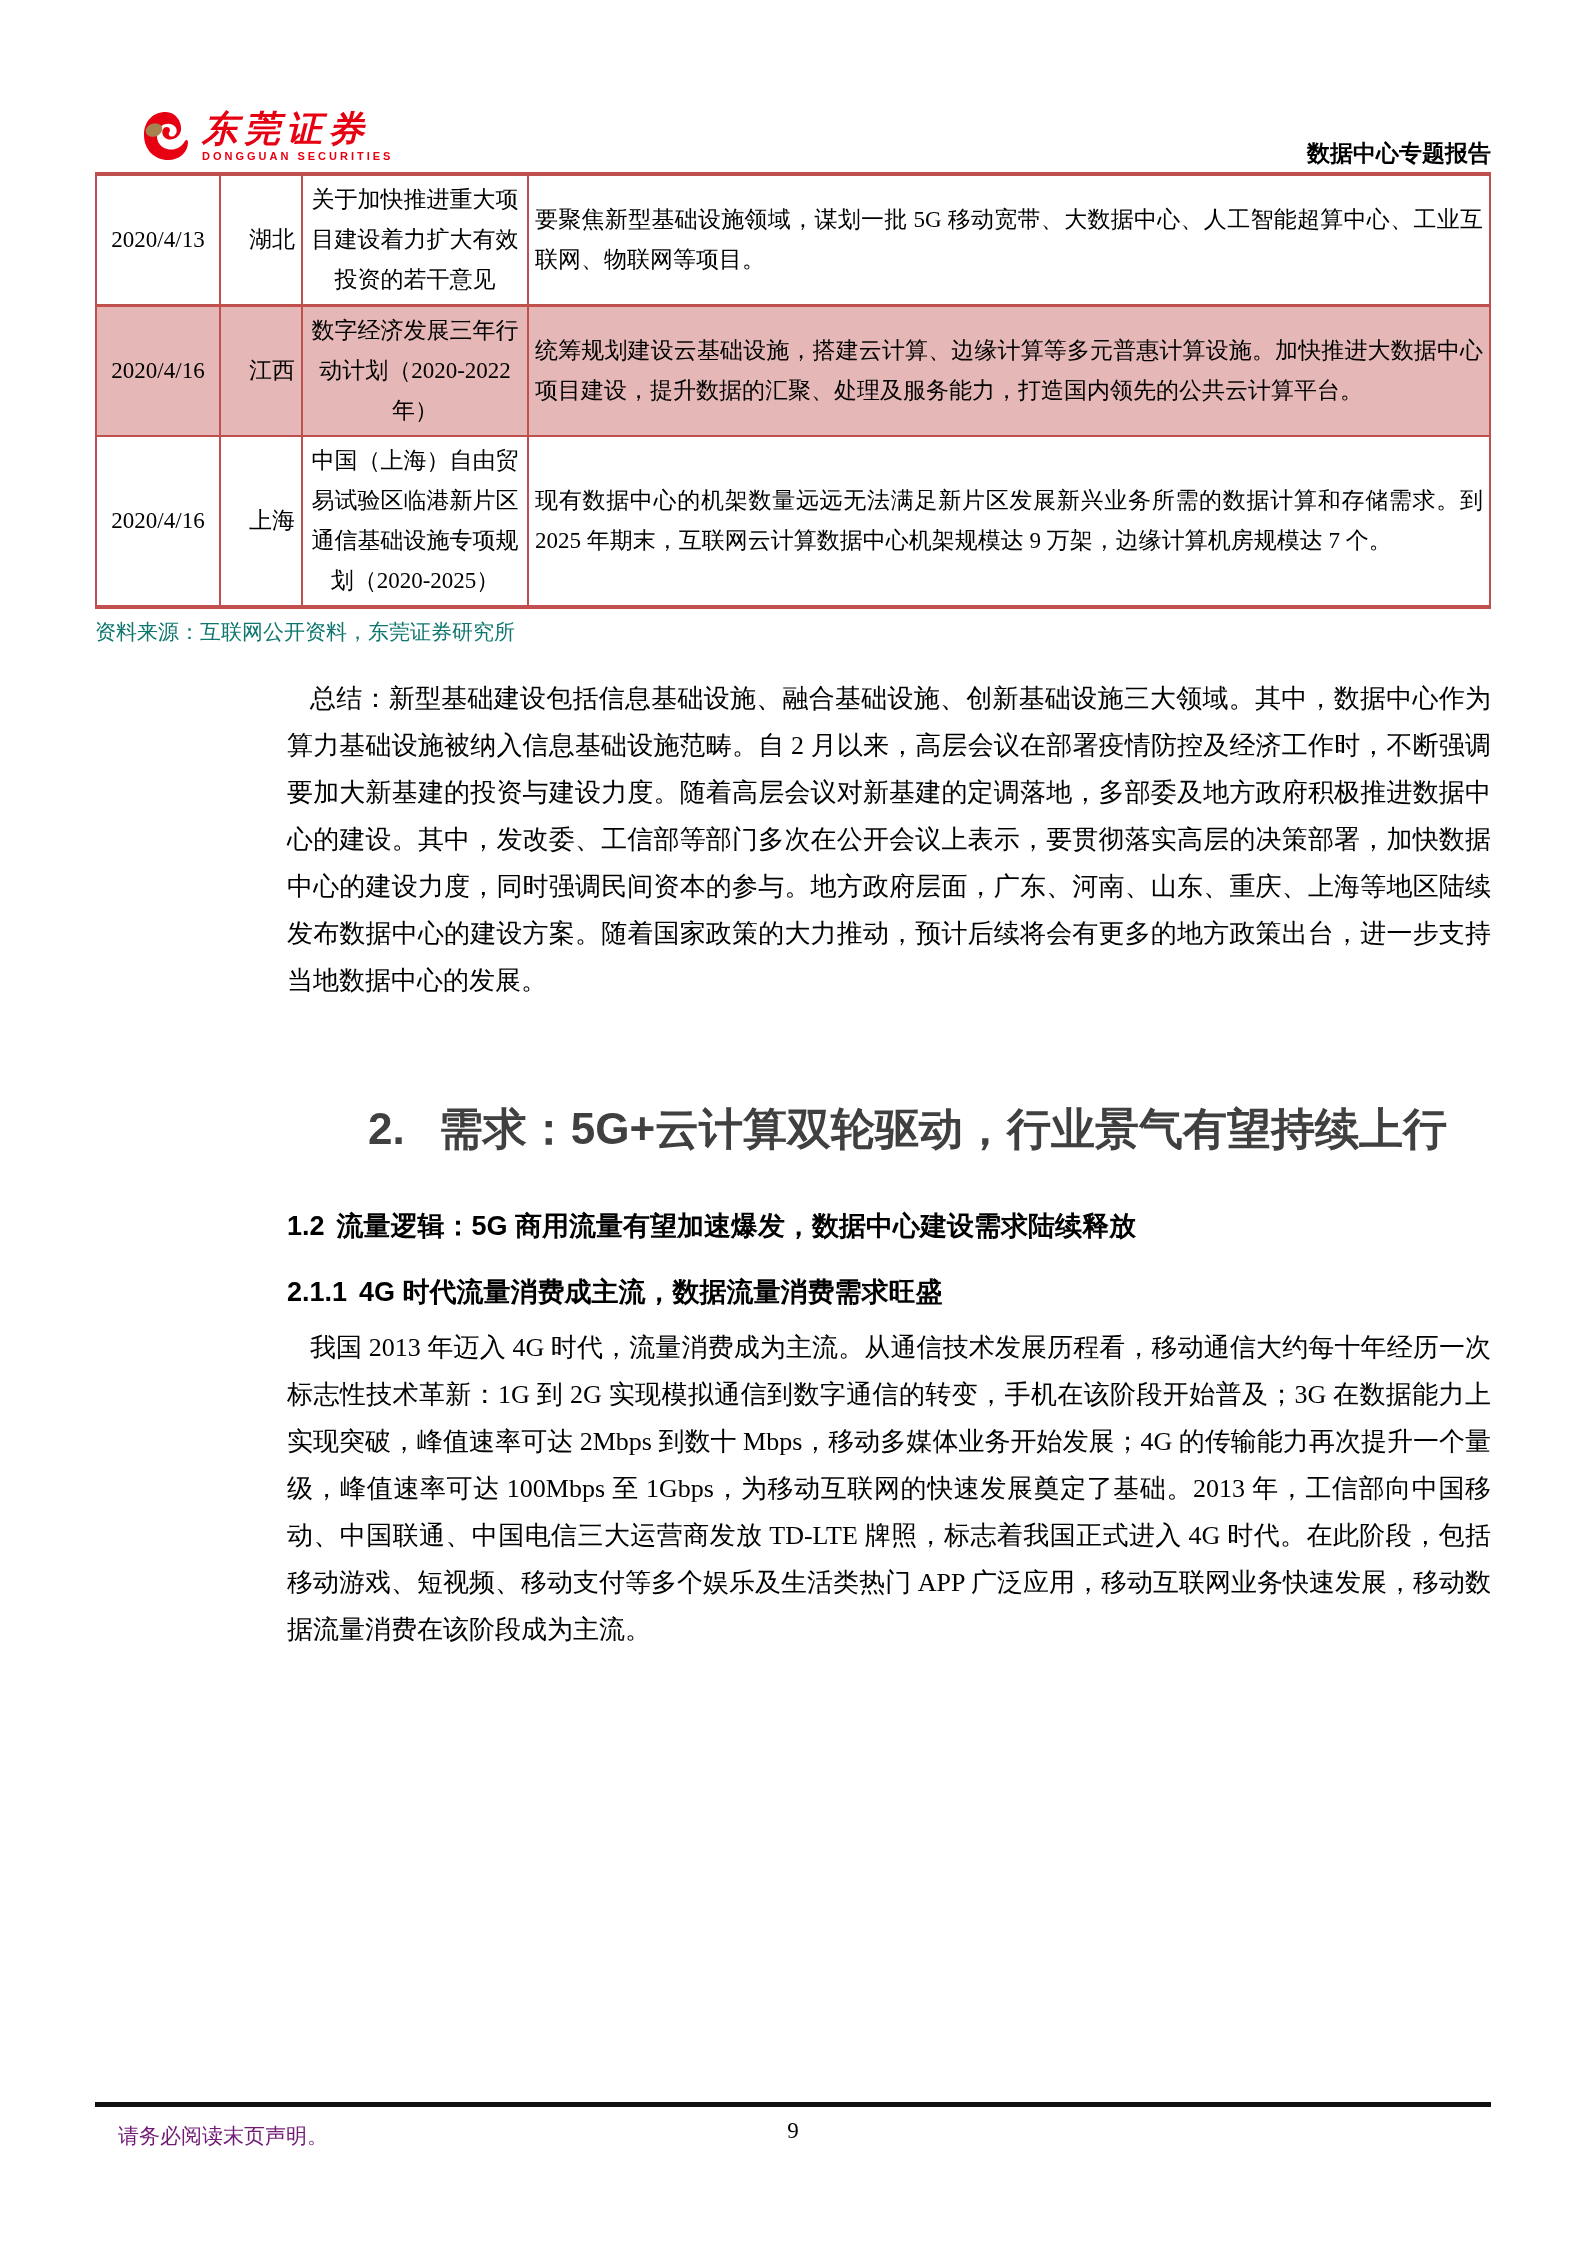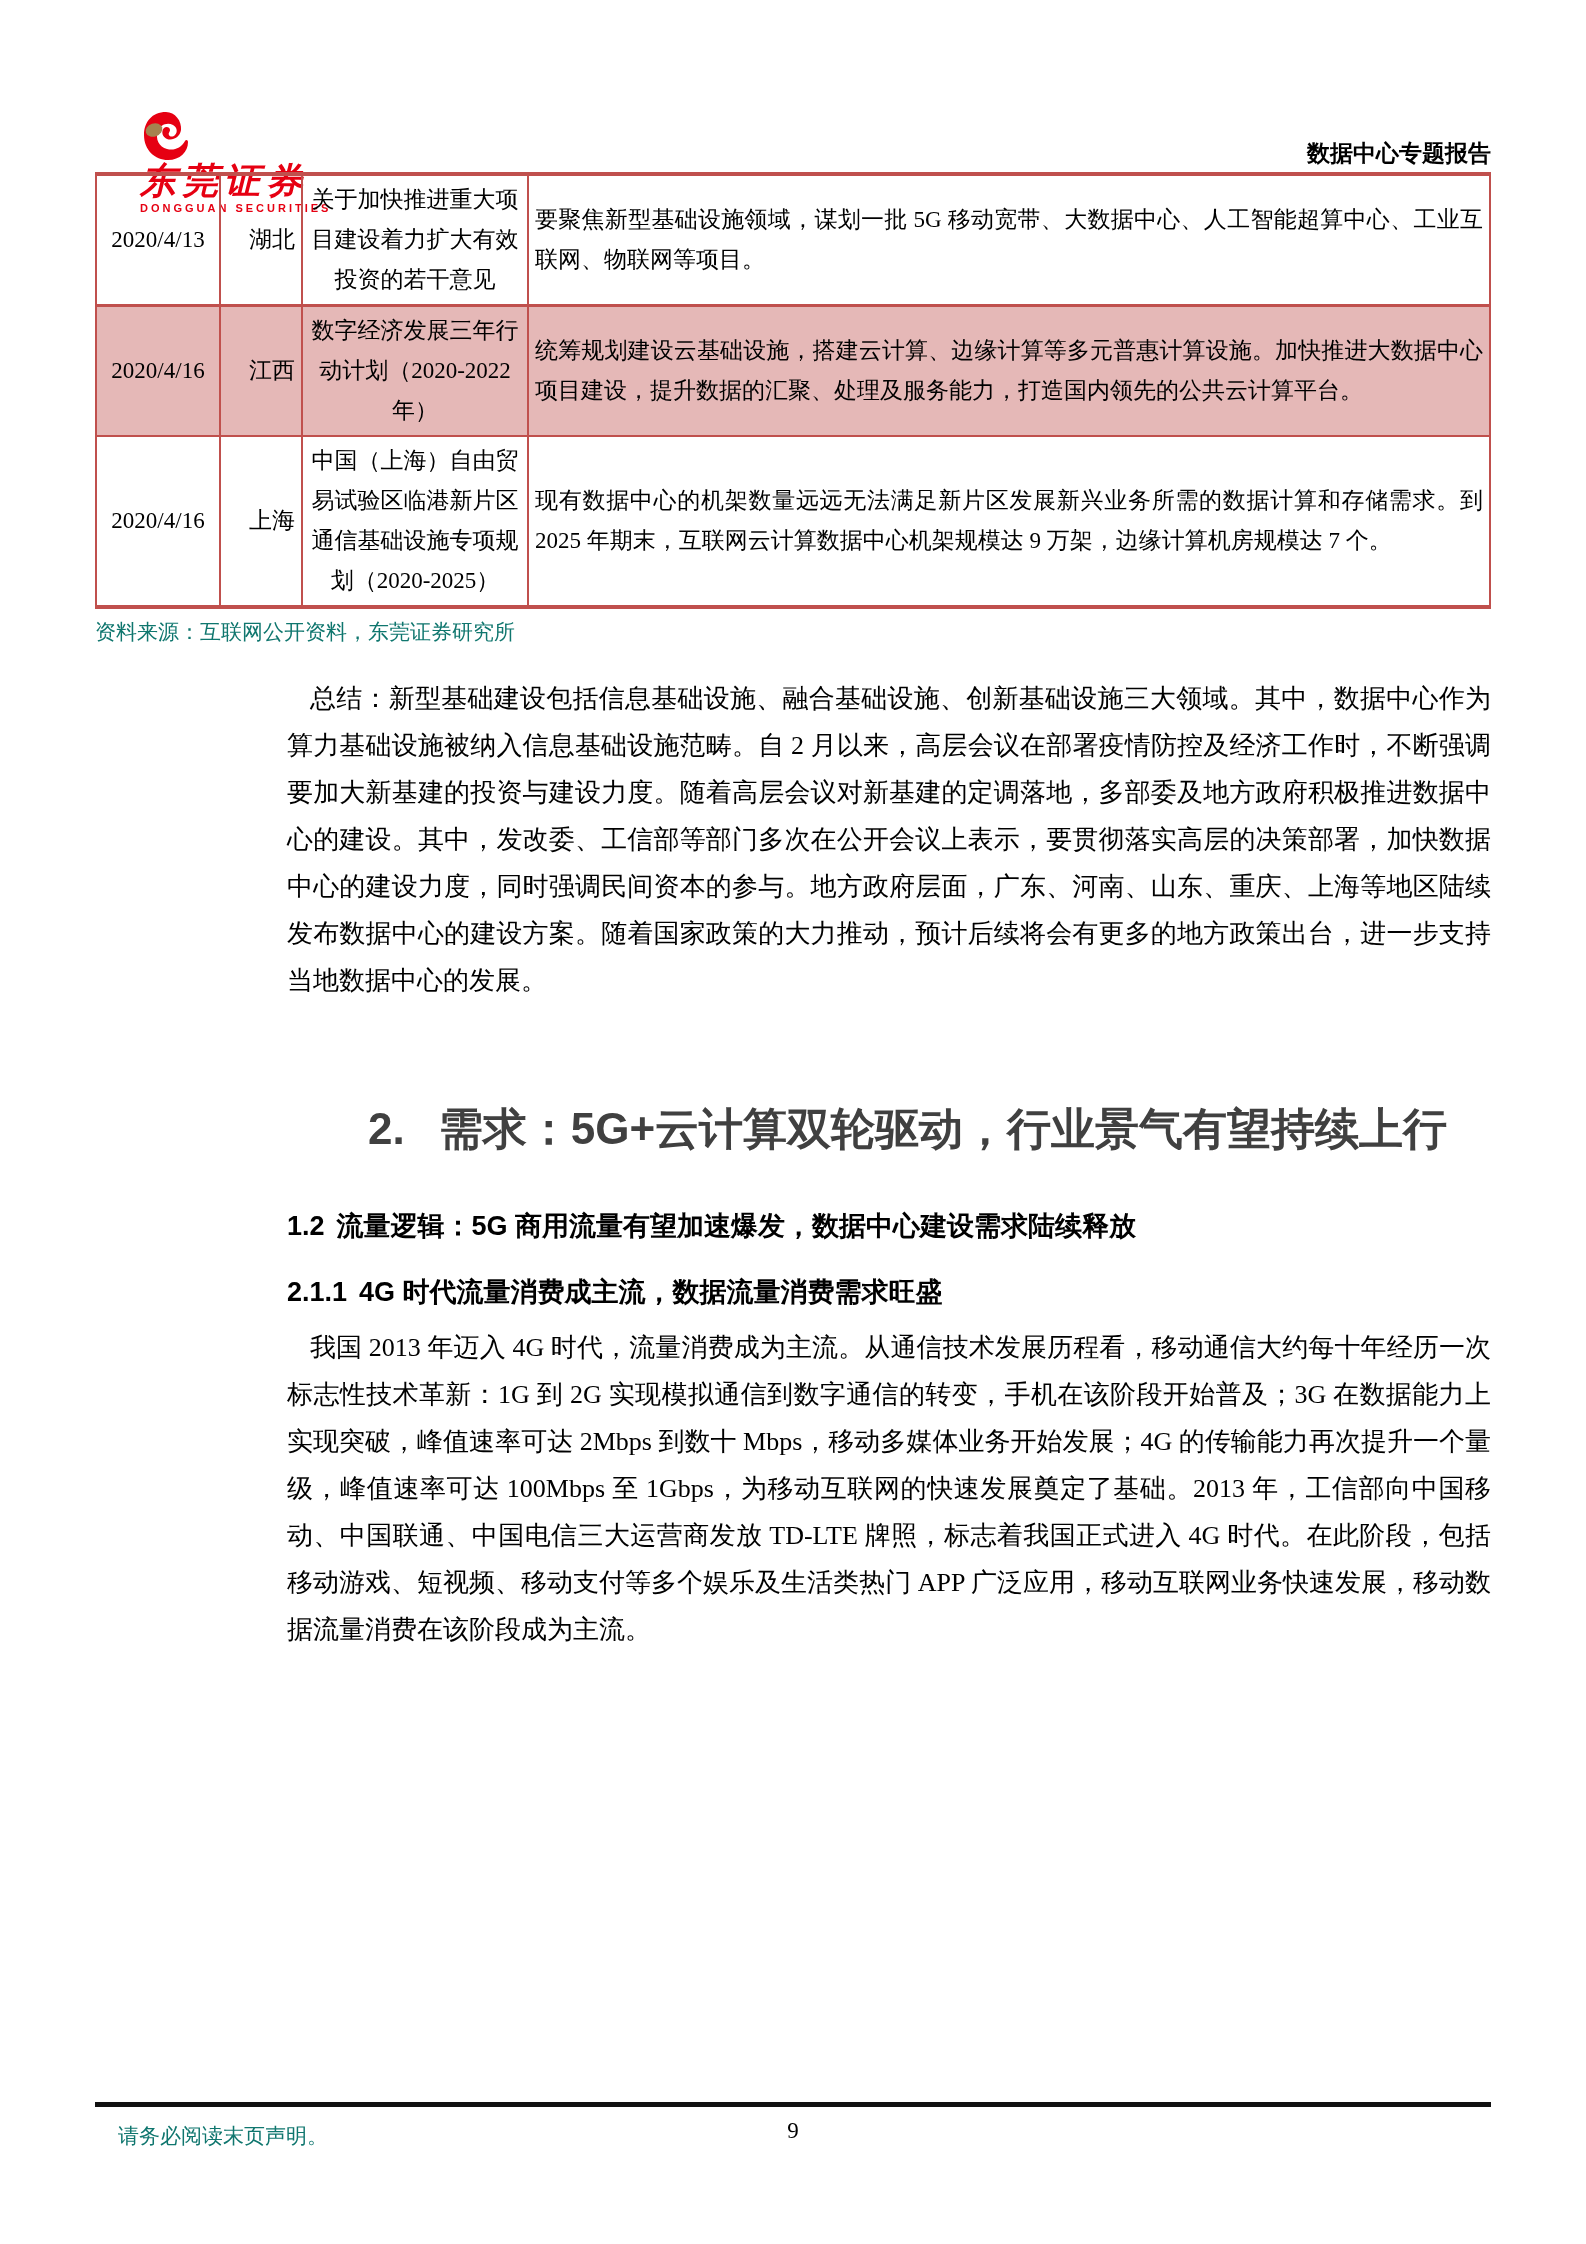--- a/index.html
+++ b/index.html
@@ -5,21 +5,21 @@
   html,body{margin:0;padding:0;background:#ffffff;}
   .page{
     position:relative;
     width:1586px;height:2244px;
     background:#ffffff;
     font-family:"Liberation Serif","DejaVu Serif",serif;
     color:#000;
     overflow:hidden;
   }
   
-  .logo{position:absolute;top:110px;left:140px;display:flex;align-items:flex-start;flex-direction:column;}
+  .logo{position:absolute;top:110px;left:140px;display:flex;align-items:flex-start;}
   .logo-icon{width:52px;height:52px;margin-right:10px;}
   .logo-text{display:flex;flex-direction:column;}
   .logo-cn{
     font-family:"Liberation Serif","DejaVu Serif",serif;
     font-weight:bold;font-style:italic;
     font-size:36px;line-height:38px;color:#e60012;letter-spacing:6px;
   }
   .logo-en{
     font-family:"Liberation Sans","DejaVu Sans",sans-serif;
     font-size:11px;color:#e60012;letter-spacing:3px;font-weight:bold;margin-top:2px;
@@ -81,21 +81,21 @@
   .h4 .num{margin-right:12px;text-align:center;}
   .body-para{margin-top:14px;}
   
   .footer-rule{
     position:absolute;top:2102px;left:95px;width:1396px;height:5px;
     background:#111;
   }
   .disclaimer{
     position:absolute;top:2122px;left:118px;
     font-family:"Liberation Sans","DejaVu Sans",sans-serif;
-    font-size:21px;color:#0f766e;
+    font-size:21px;color:#701a75;
   }
   .page-num{
     position:absolute;top:2118px;left:95px;width:1396px;
     text-align:center;font-size:23px;color:#000;
   }
 </style>
 </head>
 <body>
 
 <div class="page">

